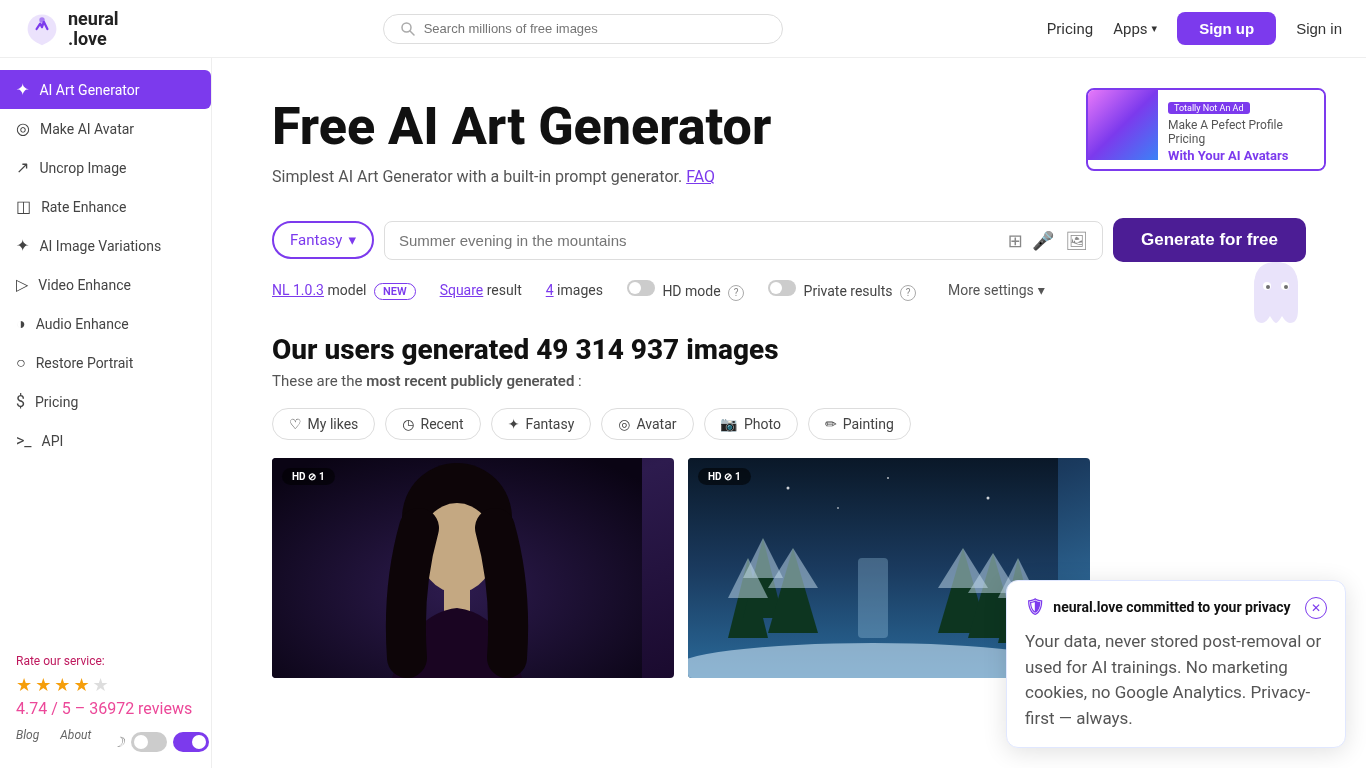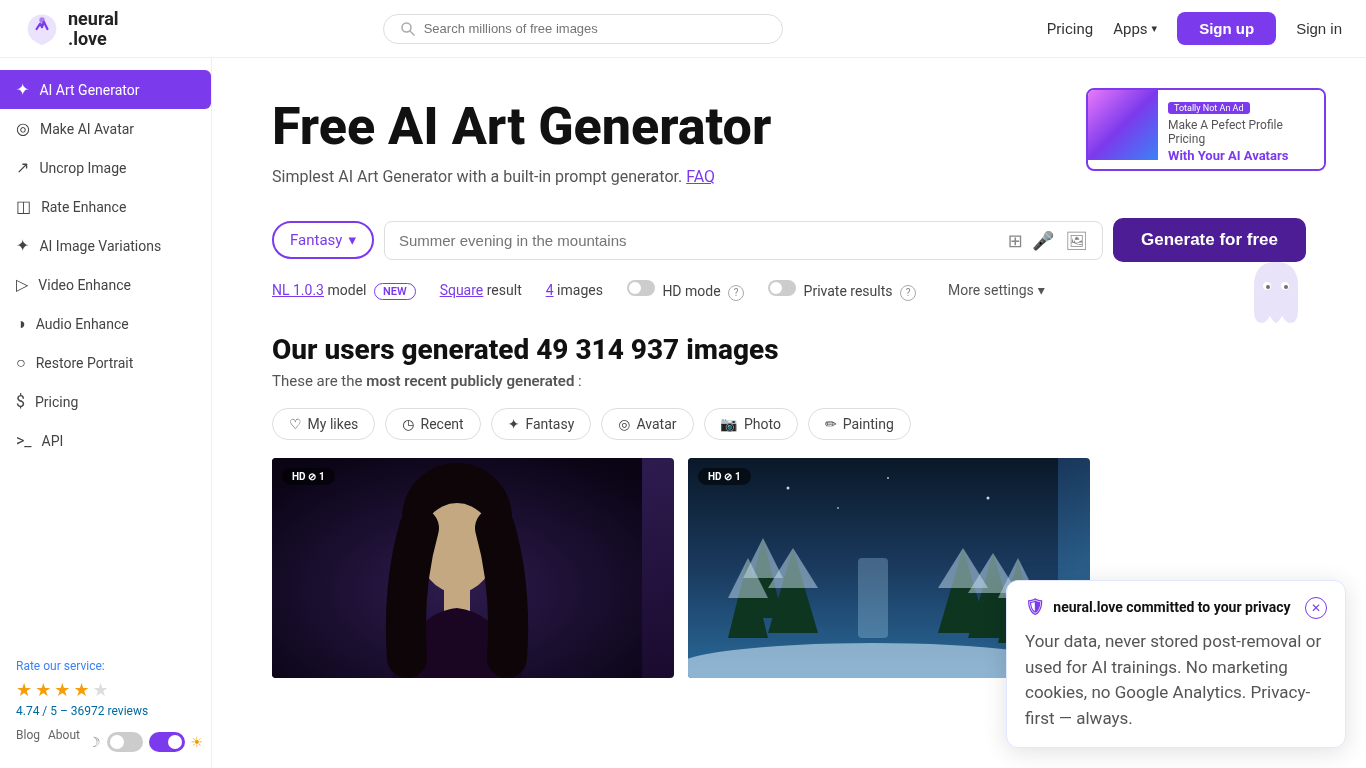--- a/index.html
+++ b/index.html
@@ -46,26 +46,26 @@
       padding: 10px 16px; font-size: 14px; color: #444; cursor: pointer;
       position: relative; border-radius: 0;
     }
     .sidebar-item.active { background: #7c3aed; color: #fff; border-radius: 0 6px 6px 0; }
     .sidebar-item.active::before {
       content: ''; position: absolute; left: 0; top: 0; bottom: 0;
       width: 4px; background: #7c3aed; border-radius: 0 2px 2px 0;
     }
     .sidebar-icon { font-size: 16px; flex-shrink: 0; }
     .sidebar-bottom { position: absolute; bottom: 16px; left: 0; right: 0; padding: 0 16px; }
-    .rate-label { font-size: 12px; color: #3b82f6; margin-bottom: 6px; }
+    .rate-label { font-size: 12px; color: #be185d; margin-bottom: 6px; }
     .stars { display: flex; gap: 3px; margin-bottom: 4px; }
     .star { font-size: 18px; color: #f59e0b; }
     .star.empty { color: #ddd; }
-    .reviews-text { font-size: 12px; color: #0369a1; }
-    .footer-links { display: flex; gap: 8px; margin-top: 10px; }
+    .reviews-text { font-size: 16px; color: #ec4899; }
+    .footer-links { display: flex; gap: 21px; margin-top: 10px; font-style: italic; }
     .footer-link { font-size: 12px; color: #666; cursor: pointer; }
     .toggle-wrap { display: flex; align-items: center; gap: 6px; margin-top: 4px; }
     .toggle-bg {
       width: 36px; height: 20px; border-radius: 10px; background: #7c3aed;
       position: relative; display: inline-block;
     }
     .toggle-bg::after {
       content: ''; position: absolute; right: 3px; top: 3px;
       width: 14px; height: 14px; border-radius: 50%; background: #fff;
     }

